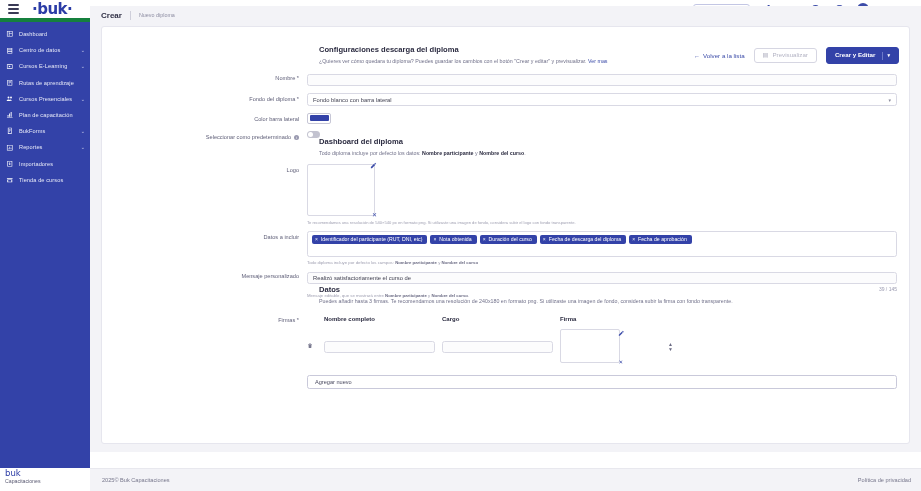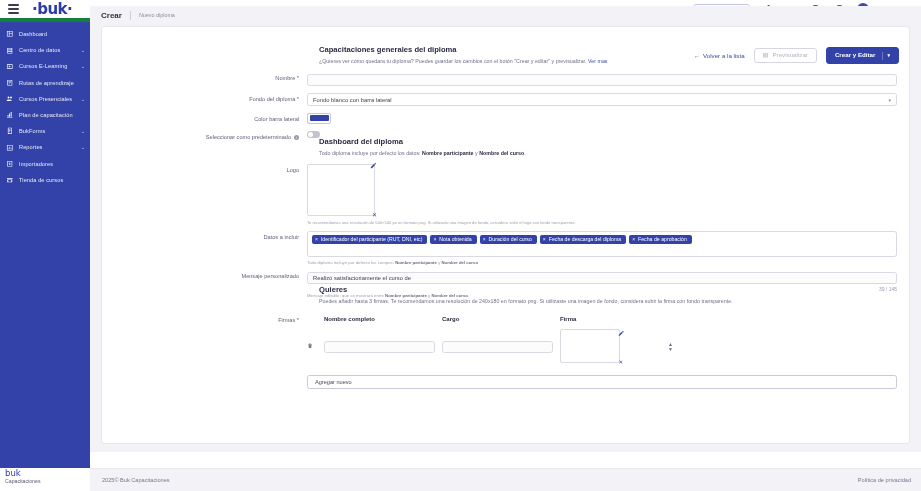--- a/index.html
+++ b/index.html
@@ -330,21 +330,21 @@
       </div>
       <div class="btn btn-primary">
         <span>Crear y Editar</span>
         <span class="divider"></span>
         <span class="caret">▾</span>
       </div>
     </div>
 
     <div style="position:absolute; left:0; top:18px; width:100%;">
       <div style="padding-left:217px;">
-        <div class="sect-title">Capacitaciones generales del diploma</div>
+        <div class="sect-title">Configuraciones descarga del diploma</div>
         <div class="sect-sub">
           <span>¿Quieres ver cómo quedara tu diploma? Puedes guardar los cambios con el botón "Crear y editar" y previsualizar.</span>
           <span class="link">Ver mas</span>
         </div>
       </div>
 
       <div class="frow">
         <div class="flabel">Nombre *</div>
         <div class="fctl"><input class="inp" value="" style=""></div>
       </div>
@@ -439,21 +439,21 @@
           <div class="counter">39 / 145</div>
           <div class="subhint" style="margin-top:1px;">
             <span>Mensaje editable, que se mostrará entre </span><b>Nombre participante</b><span> y </span><b>Nombre del curso</b><span>.</span>
           </div>
         </div>
       </div>
     </div>
 
     <div style="position:absolute; left:0; top:258px; width:100%;">
       <div style="padding-left:217px; padding-right:14px;">
-        <div class="sect-title">Quieres</div>
+        <div class="sect-title">Datos</div>
         <div class="sect-sub">Puedes añadir hasta 3 firmas. Te recomendamos una resolución de 240x180 en formato png. Si utilizaste una imagen de fondo, considera subir la firma con fondo transparente.</div>
       </div>
 
       <div class="frow" style="margin-top:9px;">
         <div class="flabel">Firmas *</div>
         <div class="fctl">
           <div class="fcols">
             <div class="c1"></div>
             <div class="c2">Nombre completo</div>
             <div class="c3">Cargo</div>

